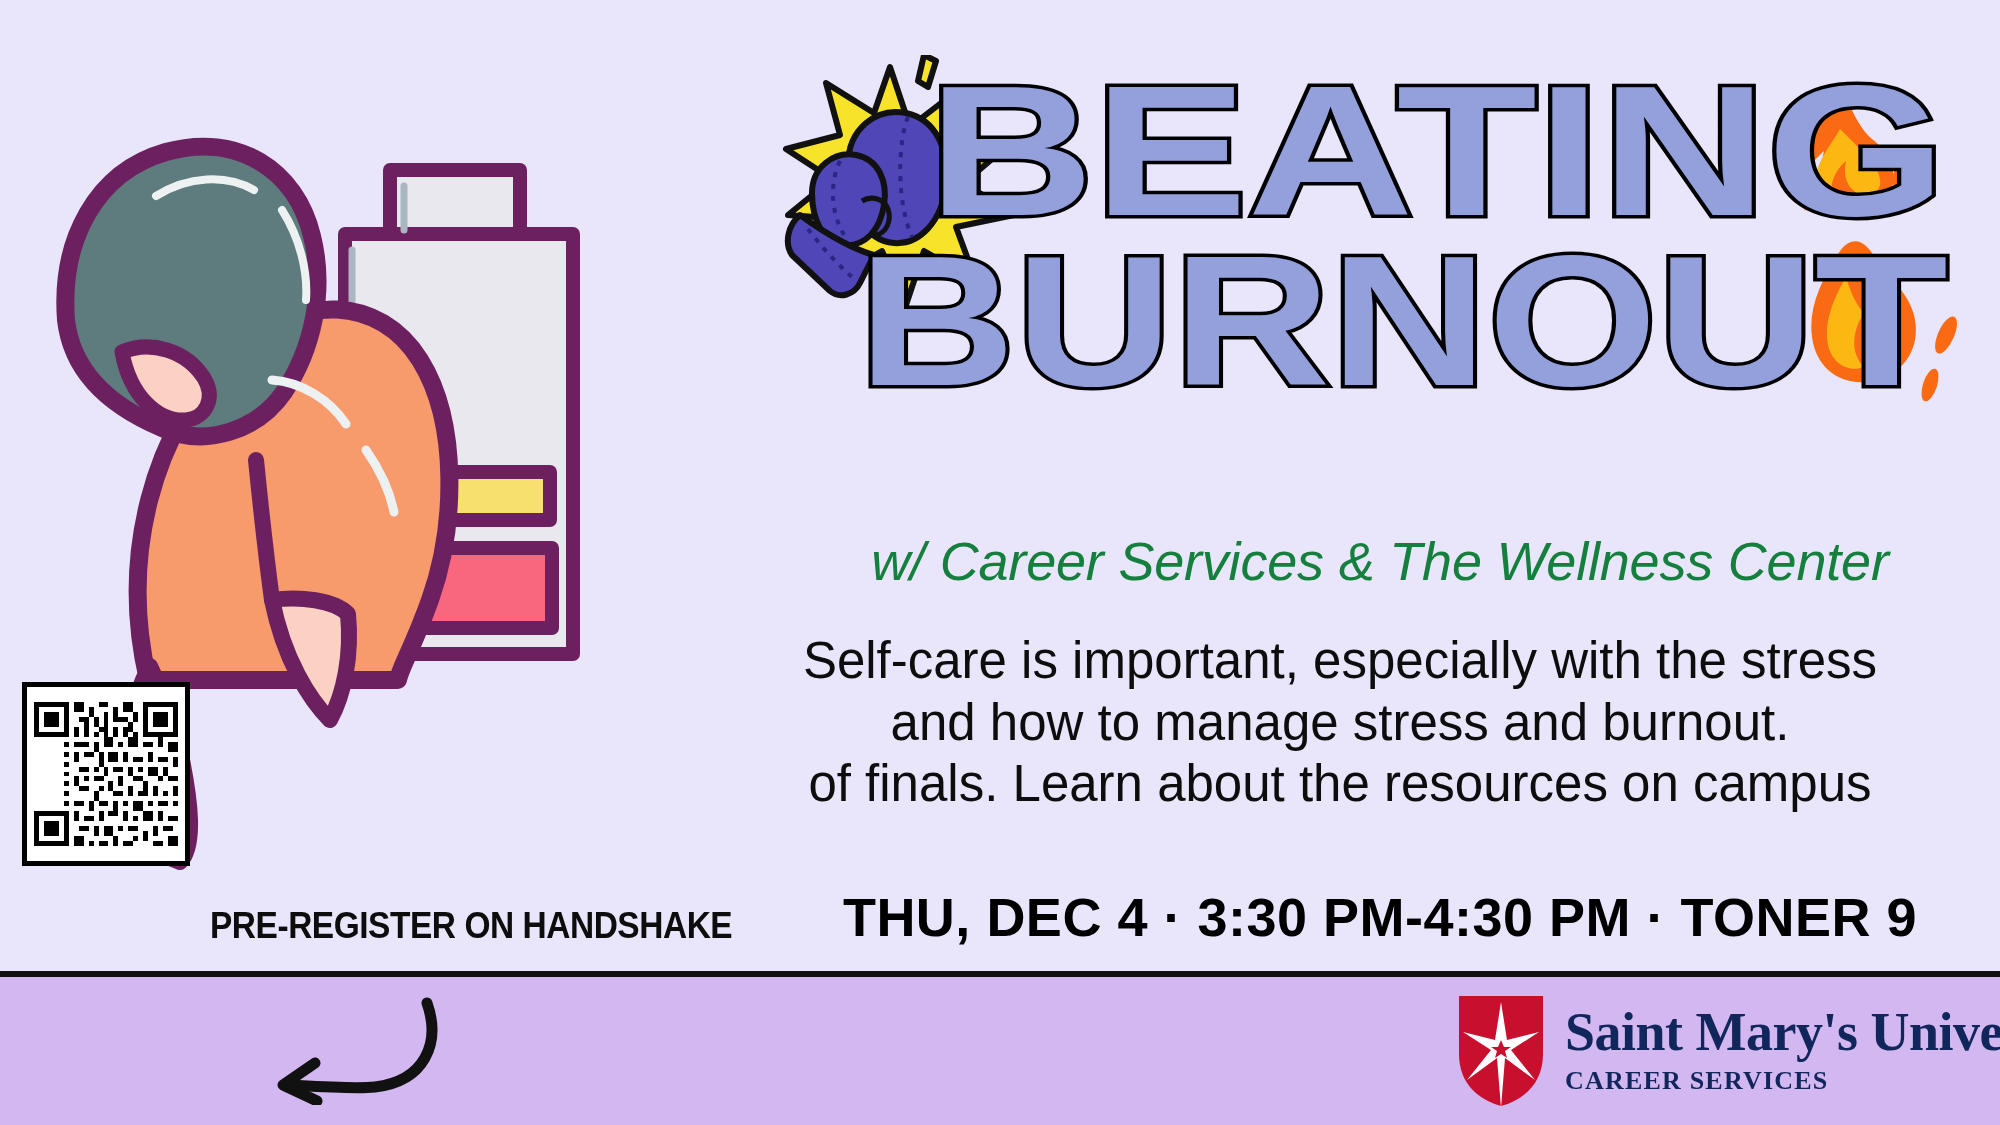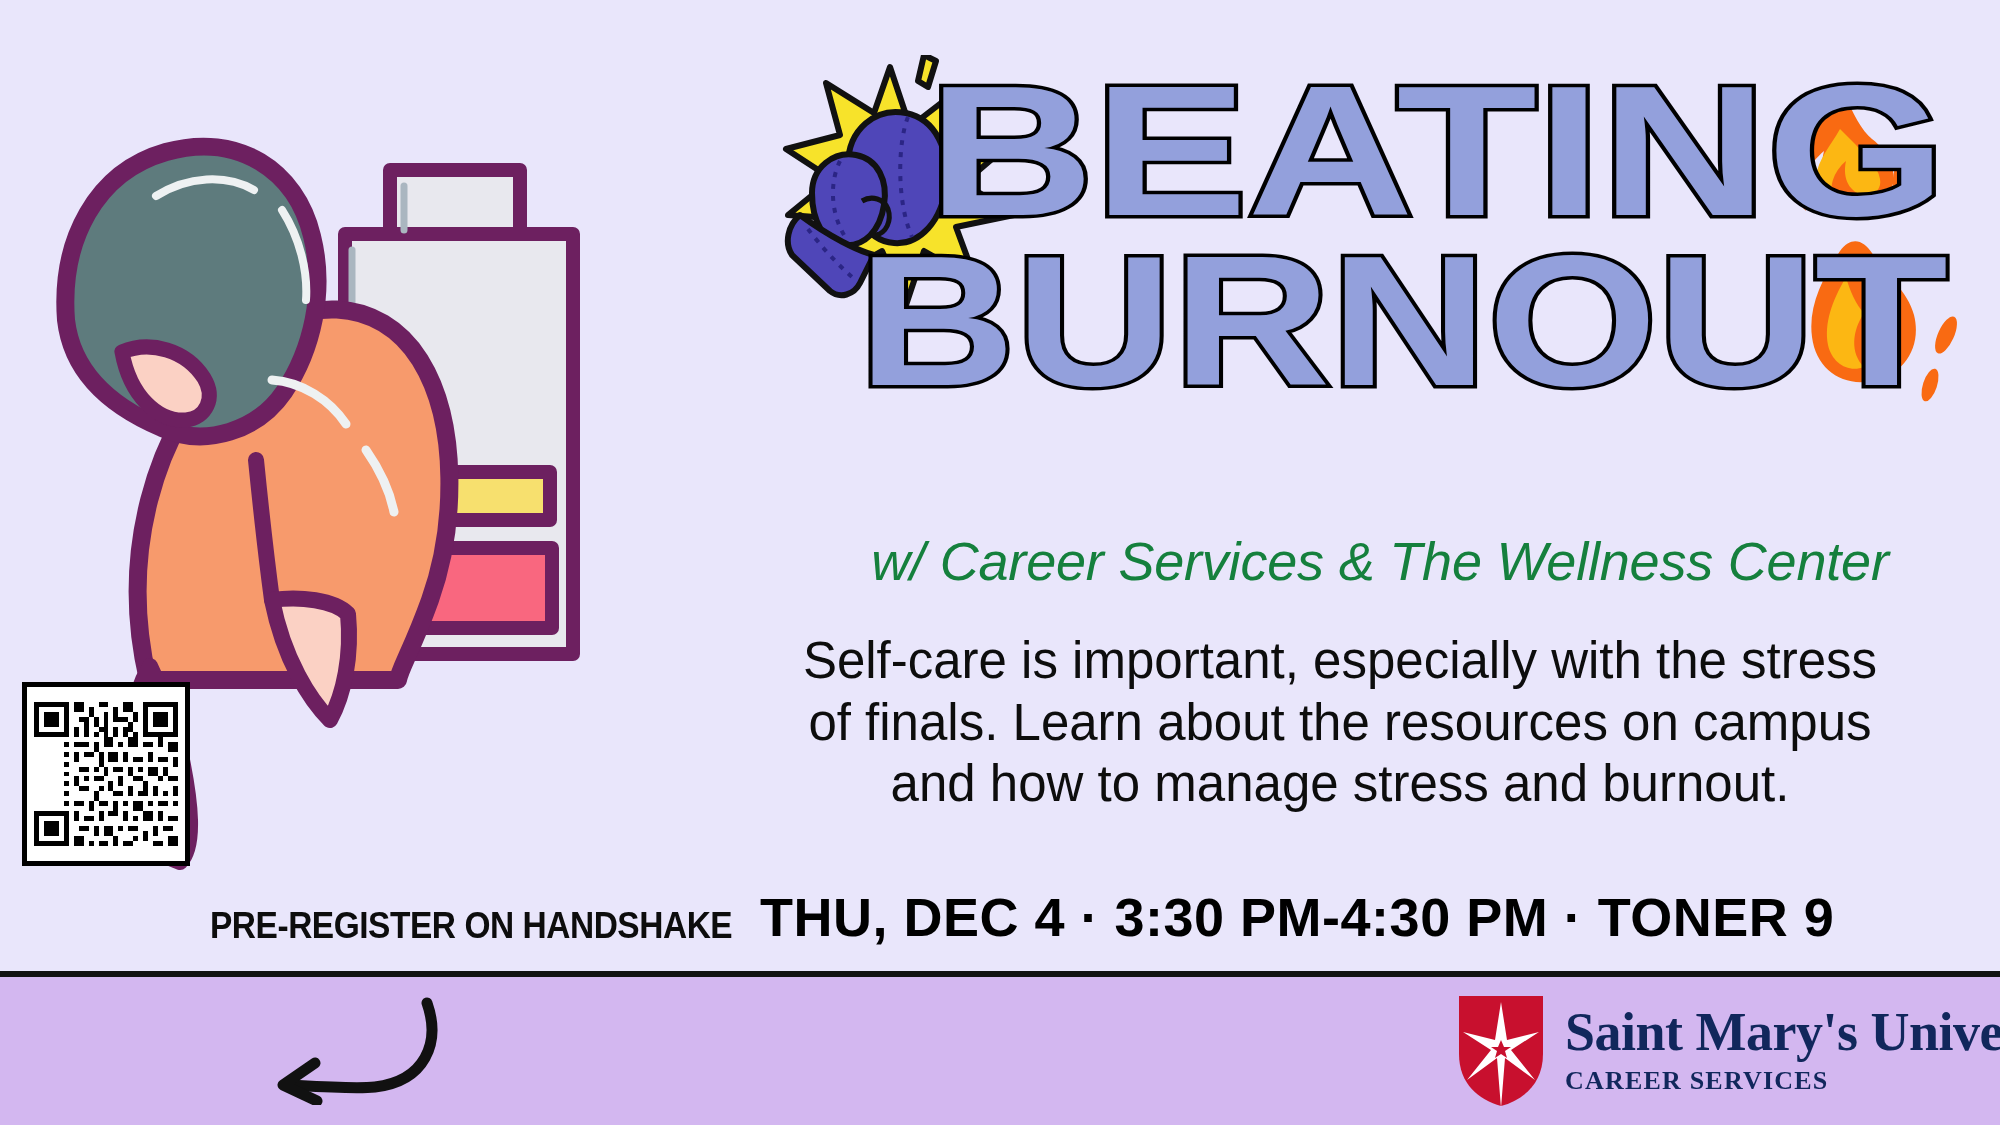--- a/index.html
+++ b/index.html
@@ -53,21 +53,21 @@
     font-size:51px;
     line-height:1.21;
     color:#0d0d0d;
     font-family:"Liberation Sans", sans-serif;
   }
   .body-copy .ln{display:block;white-space:nowrap;}
 
   
   .event-line{
     position:absolute;left:760px;top:886px;width:1240px;
-    text-align:left;
+    text-align:center;
     font-size:54px;
     font-weight:bold;
     color:#000;
     letter-spacing:0.5px;
     white-space:nowrap;
     font-family:"Liberation Sans", sans-serif;
   }
 
   
   .prereg{
@@ -356,22 +356,22 @@
       <text id="hl1" x="150" y="160" font-family="'Liberation Sans', sans-serif" font-weight="bold" font-size="186" textLength="1018" lengthAdjust="spacingAndGlyphs" fill="#93a0dc" stroke="#000" stroke-width="7" paint-order="stroke fill">BEATING</text>
 
       <text id="hl2" x="80" y="330" font-family="'Liberation Sans', sans-serif" font-weight="bold" font-size="186" textLength="1090" lengthAdjust="spacingAndGlyphs" fill="#93a0dc" stroke="#000" stroke-width="7" paint-order="stroke fill">BURNOUT</text>
     </svg>
   </div>
 
   <div class="subtitle">w/ Career Services &amp; The Wellness Center</div>
 
   <div class="body-copy">
     <span class="ln">Self-care is important, especially with the stress</span>
+    <span class="ln">and how to manage stress and burnout.</span>
     <span class="ln">of finals. Learn about the resources on campus</span>
-    <span class="ln">and how to manage stress and burnout.</span>
   </div>
 
   <div class="event-line">THU, DEC 4 · 3:30 PM-4:30 PM · TONER 9</div>
 
   <div class="logo">
     <svg class="shield" viewBox="0 0 92 118">
       <path d="M4 4 L88 4 L88 62 C88 92 68 108 46 114 C24 108 4 92 4 62 Z" fill="#c8102e"></path>
       <path d="M46 10 L52 48 L84 40 L56 58 L80 88 L50 66 L46 116 L42 66 L12 88 L36 58 L8 40 L40 48 Z" fill="#fff"></path>
       <circle cx="46" cy="57" r="10" fill="#fff"></circle>
       <path d="M46 48 L49 55 L56 55 L50 59 L52 66 L46 62 L40 66 L42 59 L36 55 L43 55 Z" fill="#c8102e"></path>

